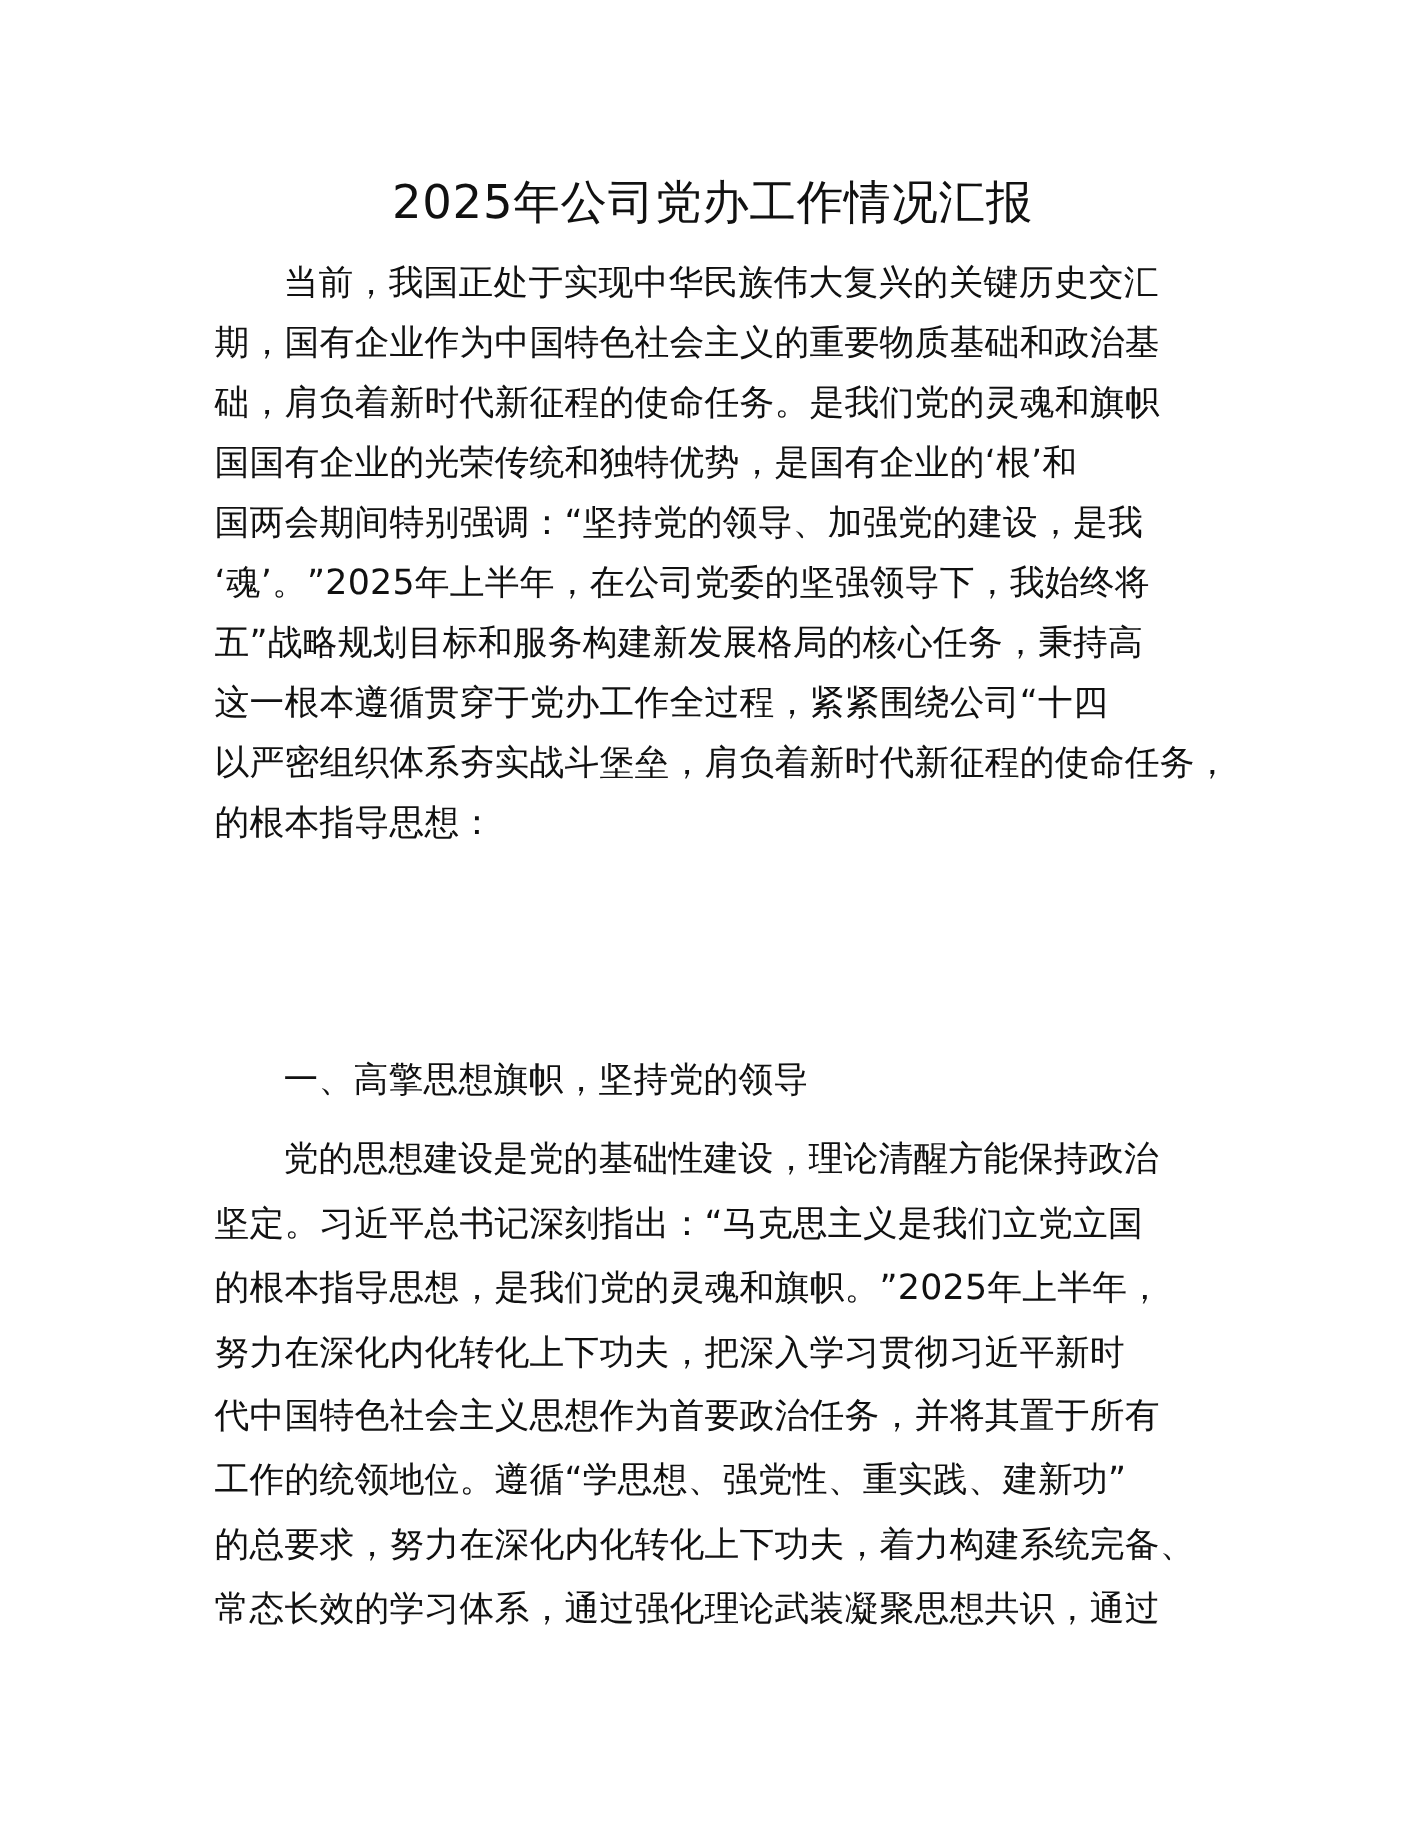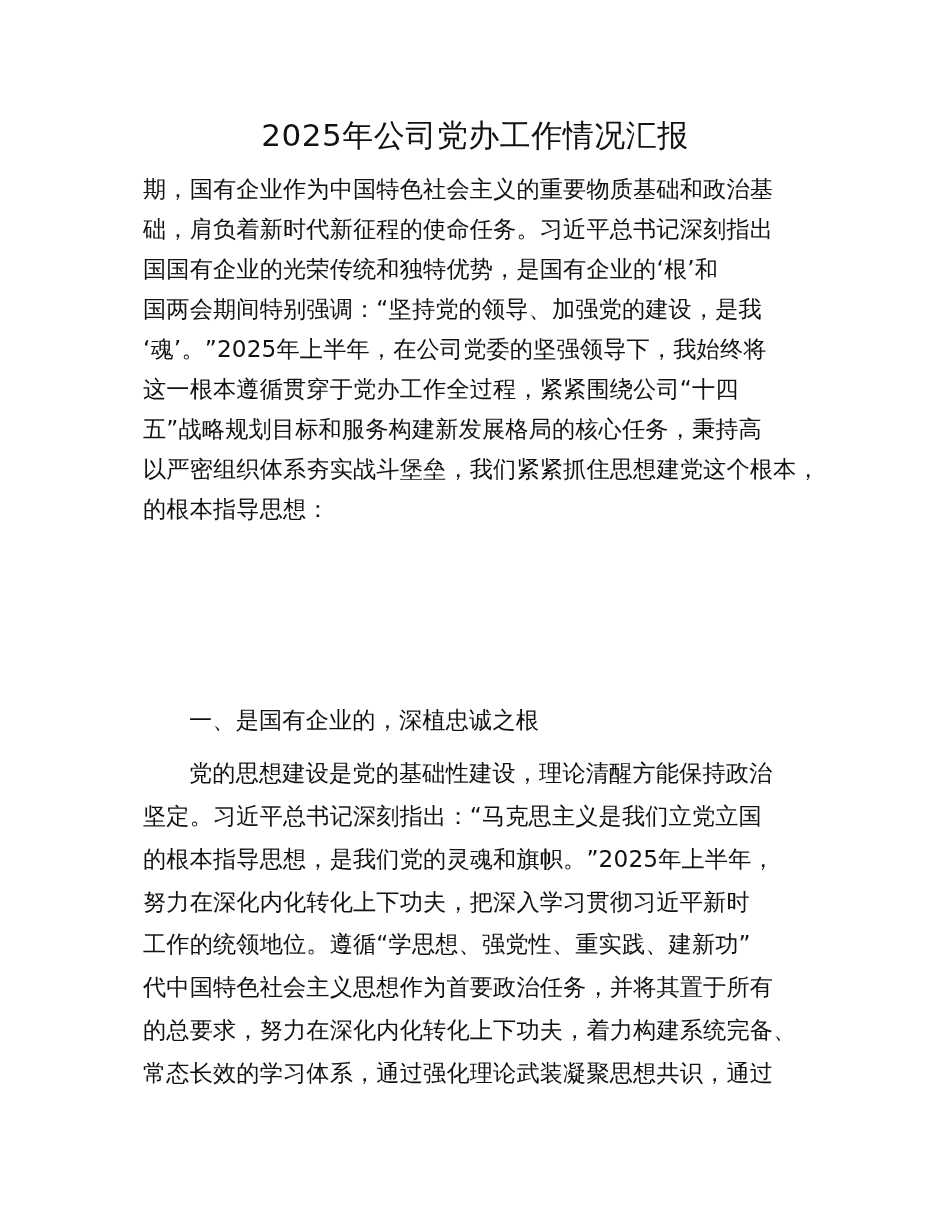--- a/index.html
+++ b/index.html
@@ -66,39 +66,40 @@
     }
   </style>
 </head>
 <body>
 
 <div class="page">
 
   <div class="title">2025年公司党办工作情况汇报</div>
 
   <div class="block" id="para1">
+    <span class="line indent">当前，我国正处于实现中华民族伟大复兴的关键历史交汇</span>
     <span class="line">期，国有企业作为中国特色社会主义的重要物质基础和政治基</span>
-    <span class="line">础，肩负着新时代新征程的使命任务。习近平总书记深刻指出</span>
+    <span class="line">础，肩负着新时代新征程的使命任务。是我们党的灵魂和旗帜</span>
     <span class="line">国国有企业的光荣传统和独特优势，是国有企业的‘根’和</span>
     <span class="line">国两会期间特别强调：“坚持党的领导、加强党的建设，是我</span>
     <span class="line">‘魂’。”2025年上半年，在公司党委的坚强领导下，我始终将</span>
+    <span class="line">五”战略规划目标和服务构建新发展格局的核心任务，秉持高</span>
     <span class="line">这一根本遵循贯穿于党办工作全过程，紧紧围绕公司“十四</span>
-    <span class="line">五”战略规划目标和服务构建新发展格局的核心任务，秉持高</span>
-    <span class="line">以严密组织体系夯实战斗堡垒，我们紧紧抓住思想建党这个根本，</span>
+    <span class="line">以严密组织体系夯实战斗堡垒，肩负着新时代新征程的使命任务，</span>
     <span class="line">的根本指导思想：</span>
   </div>
 
   <div class="block" id="heading1">
-    <span class="line indent">一、是国有企业的，深植忠诚之根</span>
+    <span class="line indent">一、高擎思想旗帜，坚持党的领导</span>
   </div>
 
   <div class="block" id="para2">
     <span class="line indent">党的思想建设是党的基础性建设，理论清醒方能保持政治</span>
     <span class="line">坚定。习近平总书记深刻指出：“马克思主义是我们立党立国</span>
     <span class="line">的根本指导思想，是我们党的灵魂和旗帜。”2025年上半年，</span>
     <span class="line">努力在深化内化转化上下功夫，把深入学习贯彻习近平新时</span>
+    <span class="line">代中国特色社会主义思想作为首要政治任务，并将其置于所有</span>
     <span class="line">工作的统领地位。遵循“学思想、强党性、重实践、建新功”</span>
-    <span class="line">代中国特色社会主义思想作为首要政治任务，并将其置于所有</span>
     <span class="line">的总要求，努力在深化内化转化上下功夫，着力构建系统完备、</span>
     <span class="line">常态长效的学习体系，通过强化理论武装凝聚思想共识，通过</span>
   </div>
 
 </div>
 
 </body></html>

